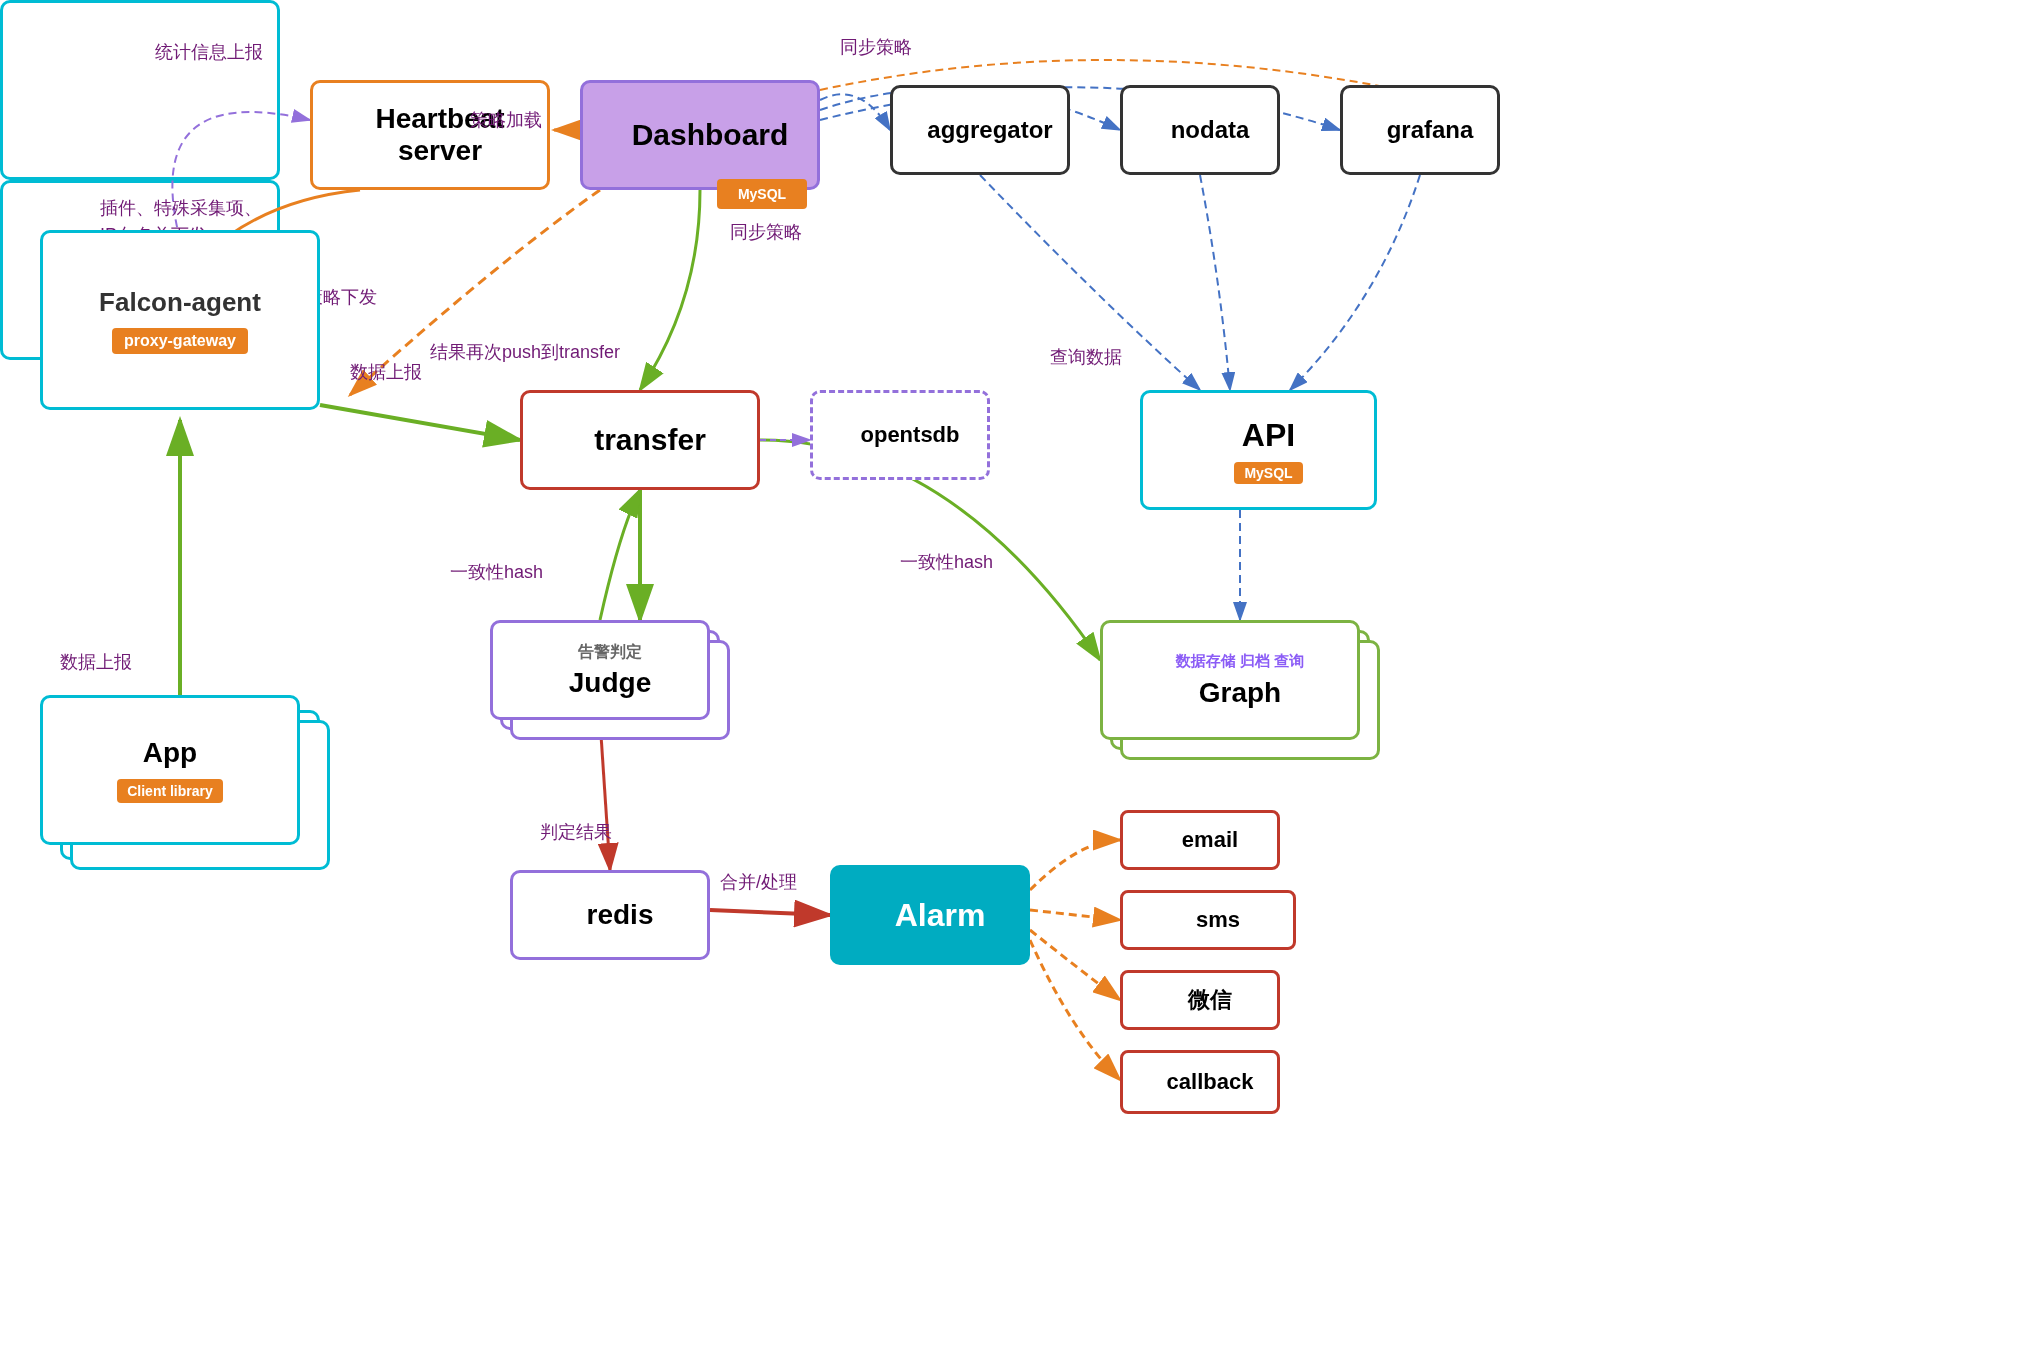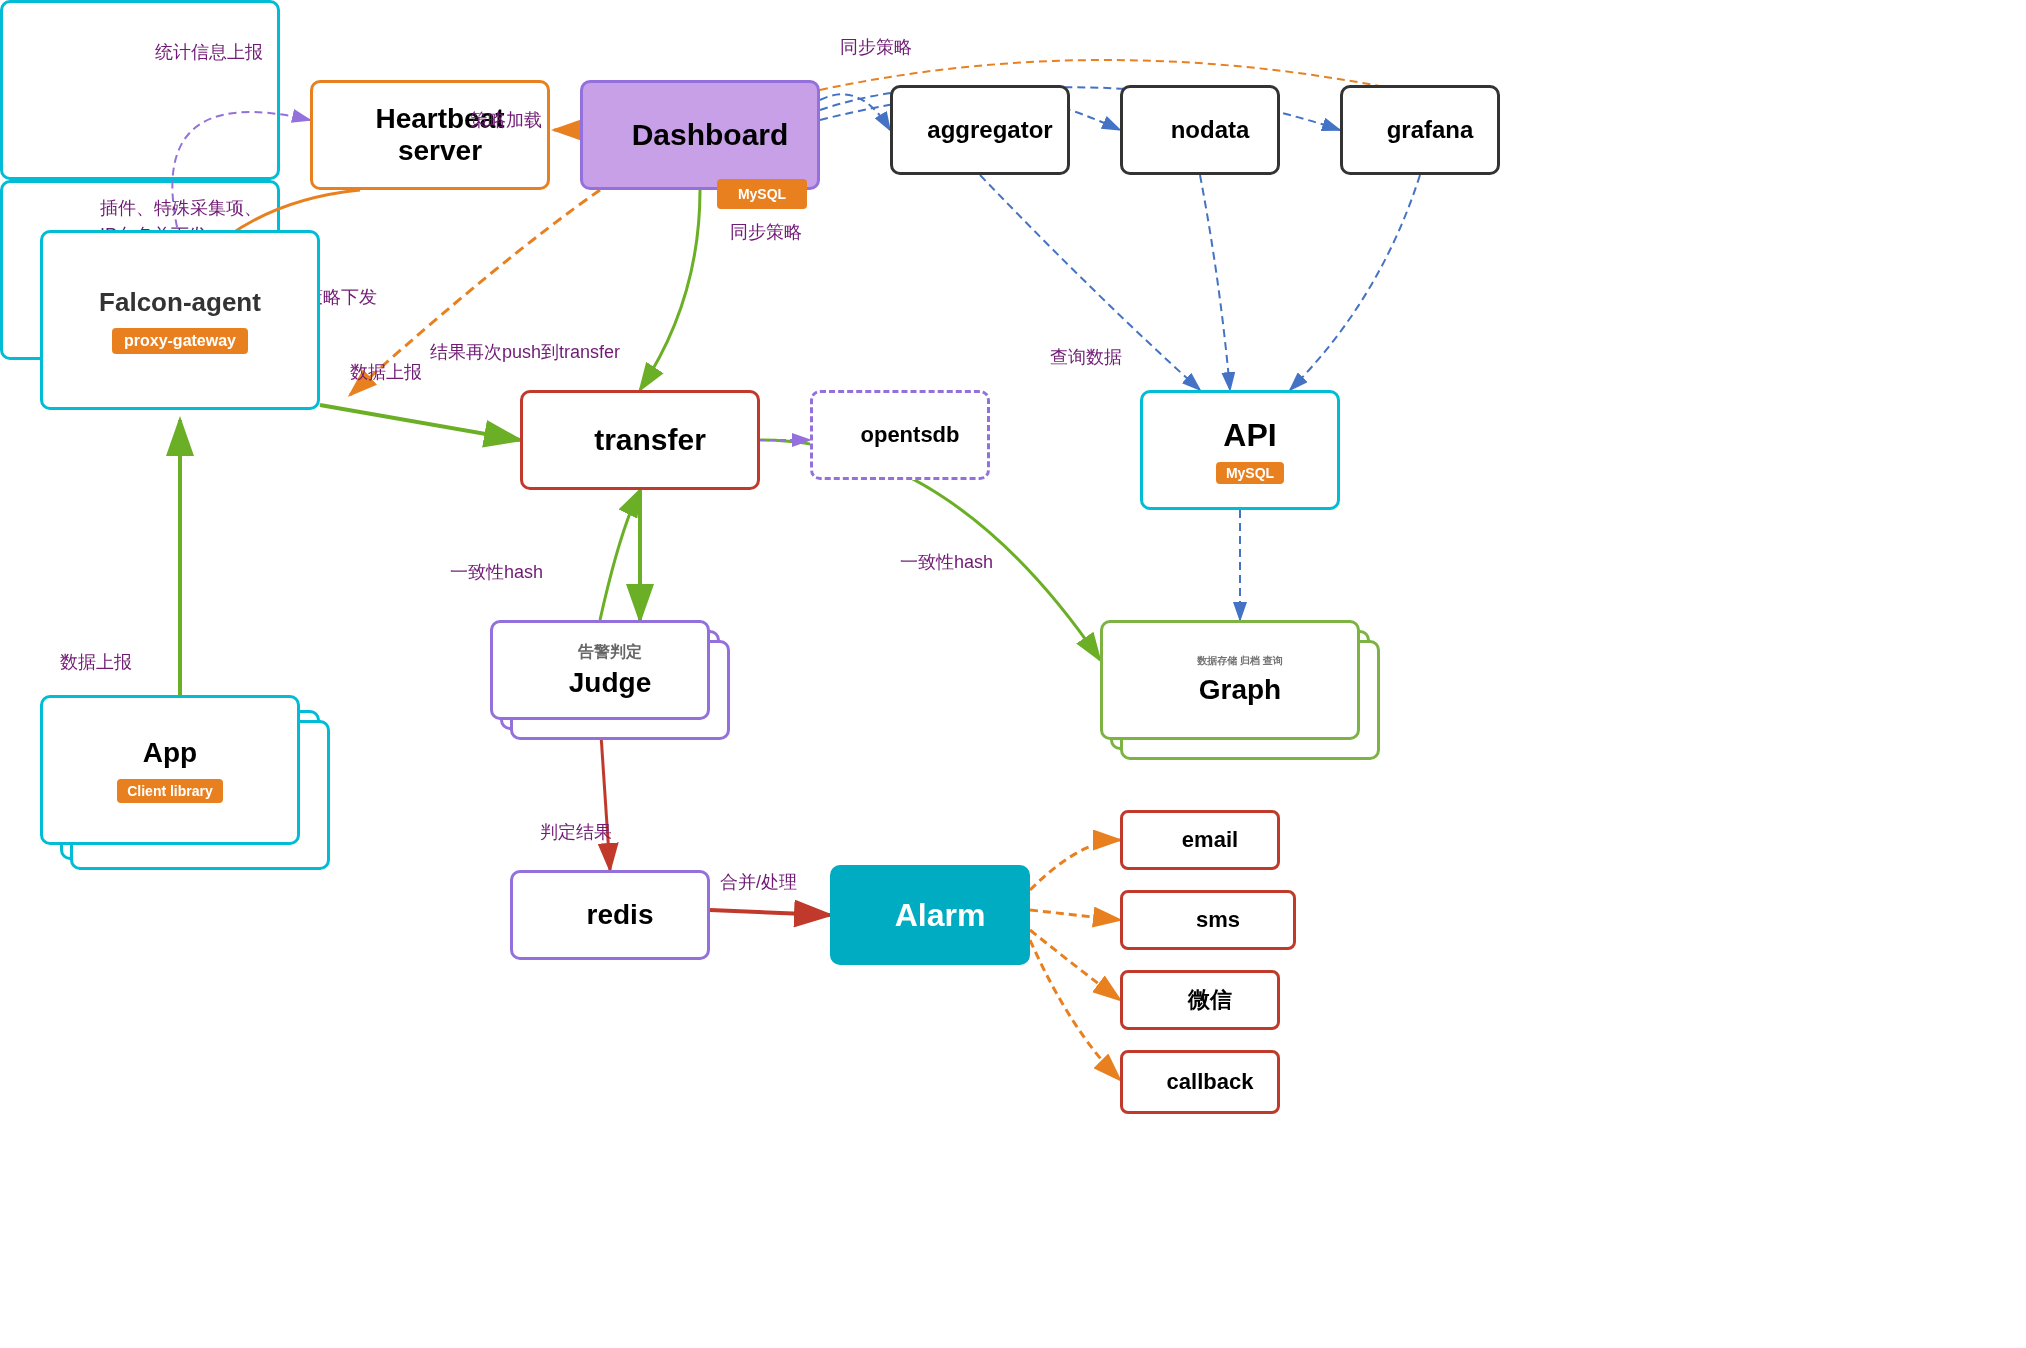--- a/index.html
+++ b/index.html
@@ -470,29 +470,29 @@
   </div>
 
   <div class="node node-weixin">
     <span>微信</span>
   </div>
 
   <div class="node node-callback">
     <span>callback</span>
   </div>
 
-  <div class="node node-api" style="position:absolute; left:1140px; top:390px; width:200px; height:120px; border:3px solid #00BCD4; background:white; border-radius:10px; display:flex; flex-direction:column; align-items:center; justify-content:center; gap:8px;">
+  <div class="node node-api" style="position:absolute; left:1140px; top:390px; width:237px; height:120px; border:3px solid #00BCD4; background:white; border-radius:10px; display:flex; flex-direction:column; align-items:center; justify-content:center; gap:8px;">
     <span style="font-size:32px; font-weight:bold;">API</span>
     <div class="node-mysql-api">
       <span>MySQL</span>
     </div>
   </div>
 
   <div class="node node-graph" style="position:absolute; left:1100px; top:620px; width:260px; height:120px; border:3px solid #7CB342; background:white; border-radius:10px; display:flex; flex-direction:column; align-items:center; justify-content:center; gap:6px;">
-    <span style="font-size:10px; color:#737373;">数据存储 归档 查询</span>
+    <span style="font-size:15px; color:#8b5cf6;">数据存储 归档 查询</span>
     <span style="font-size:28px; font-weight:bold;">Graph</span>
   </div>
 
   <div style="position:absolute; left:40px; top:695px; width:260px; height:150px; border:3px solid #00BCD4; background:white; border-radius:10px; z-index:2; display:flex; flex-direction:column; align-items:center; justify-content:center; gap:10px;">
     <span style="font-size:28px; font-weight:bold;">App</span>
     <div class="node-client">
       <span>Client library</span>
     </div>
   </div>
 

